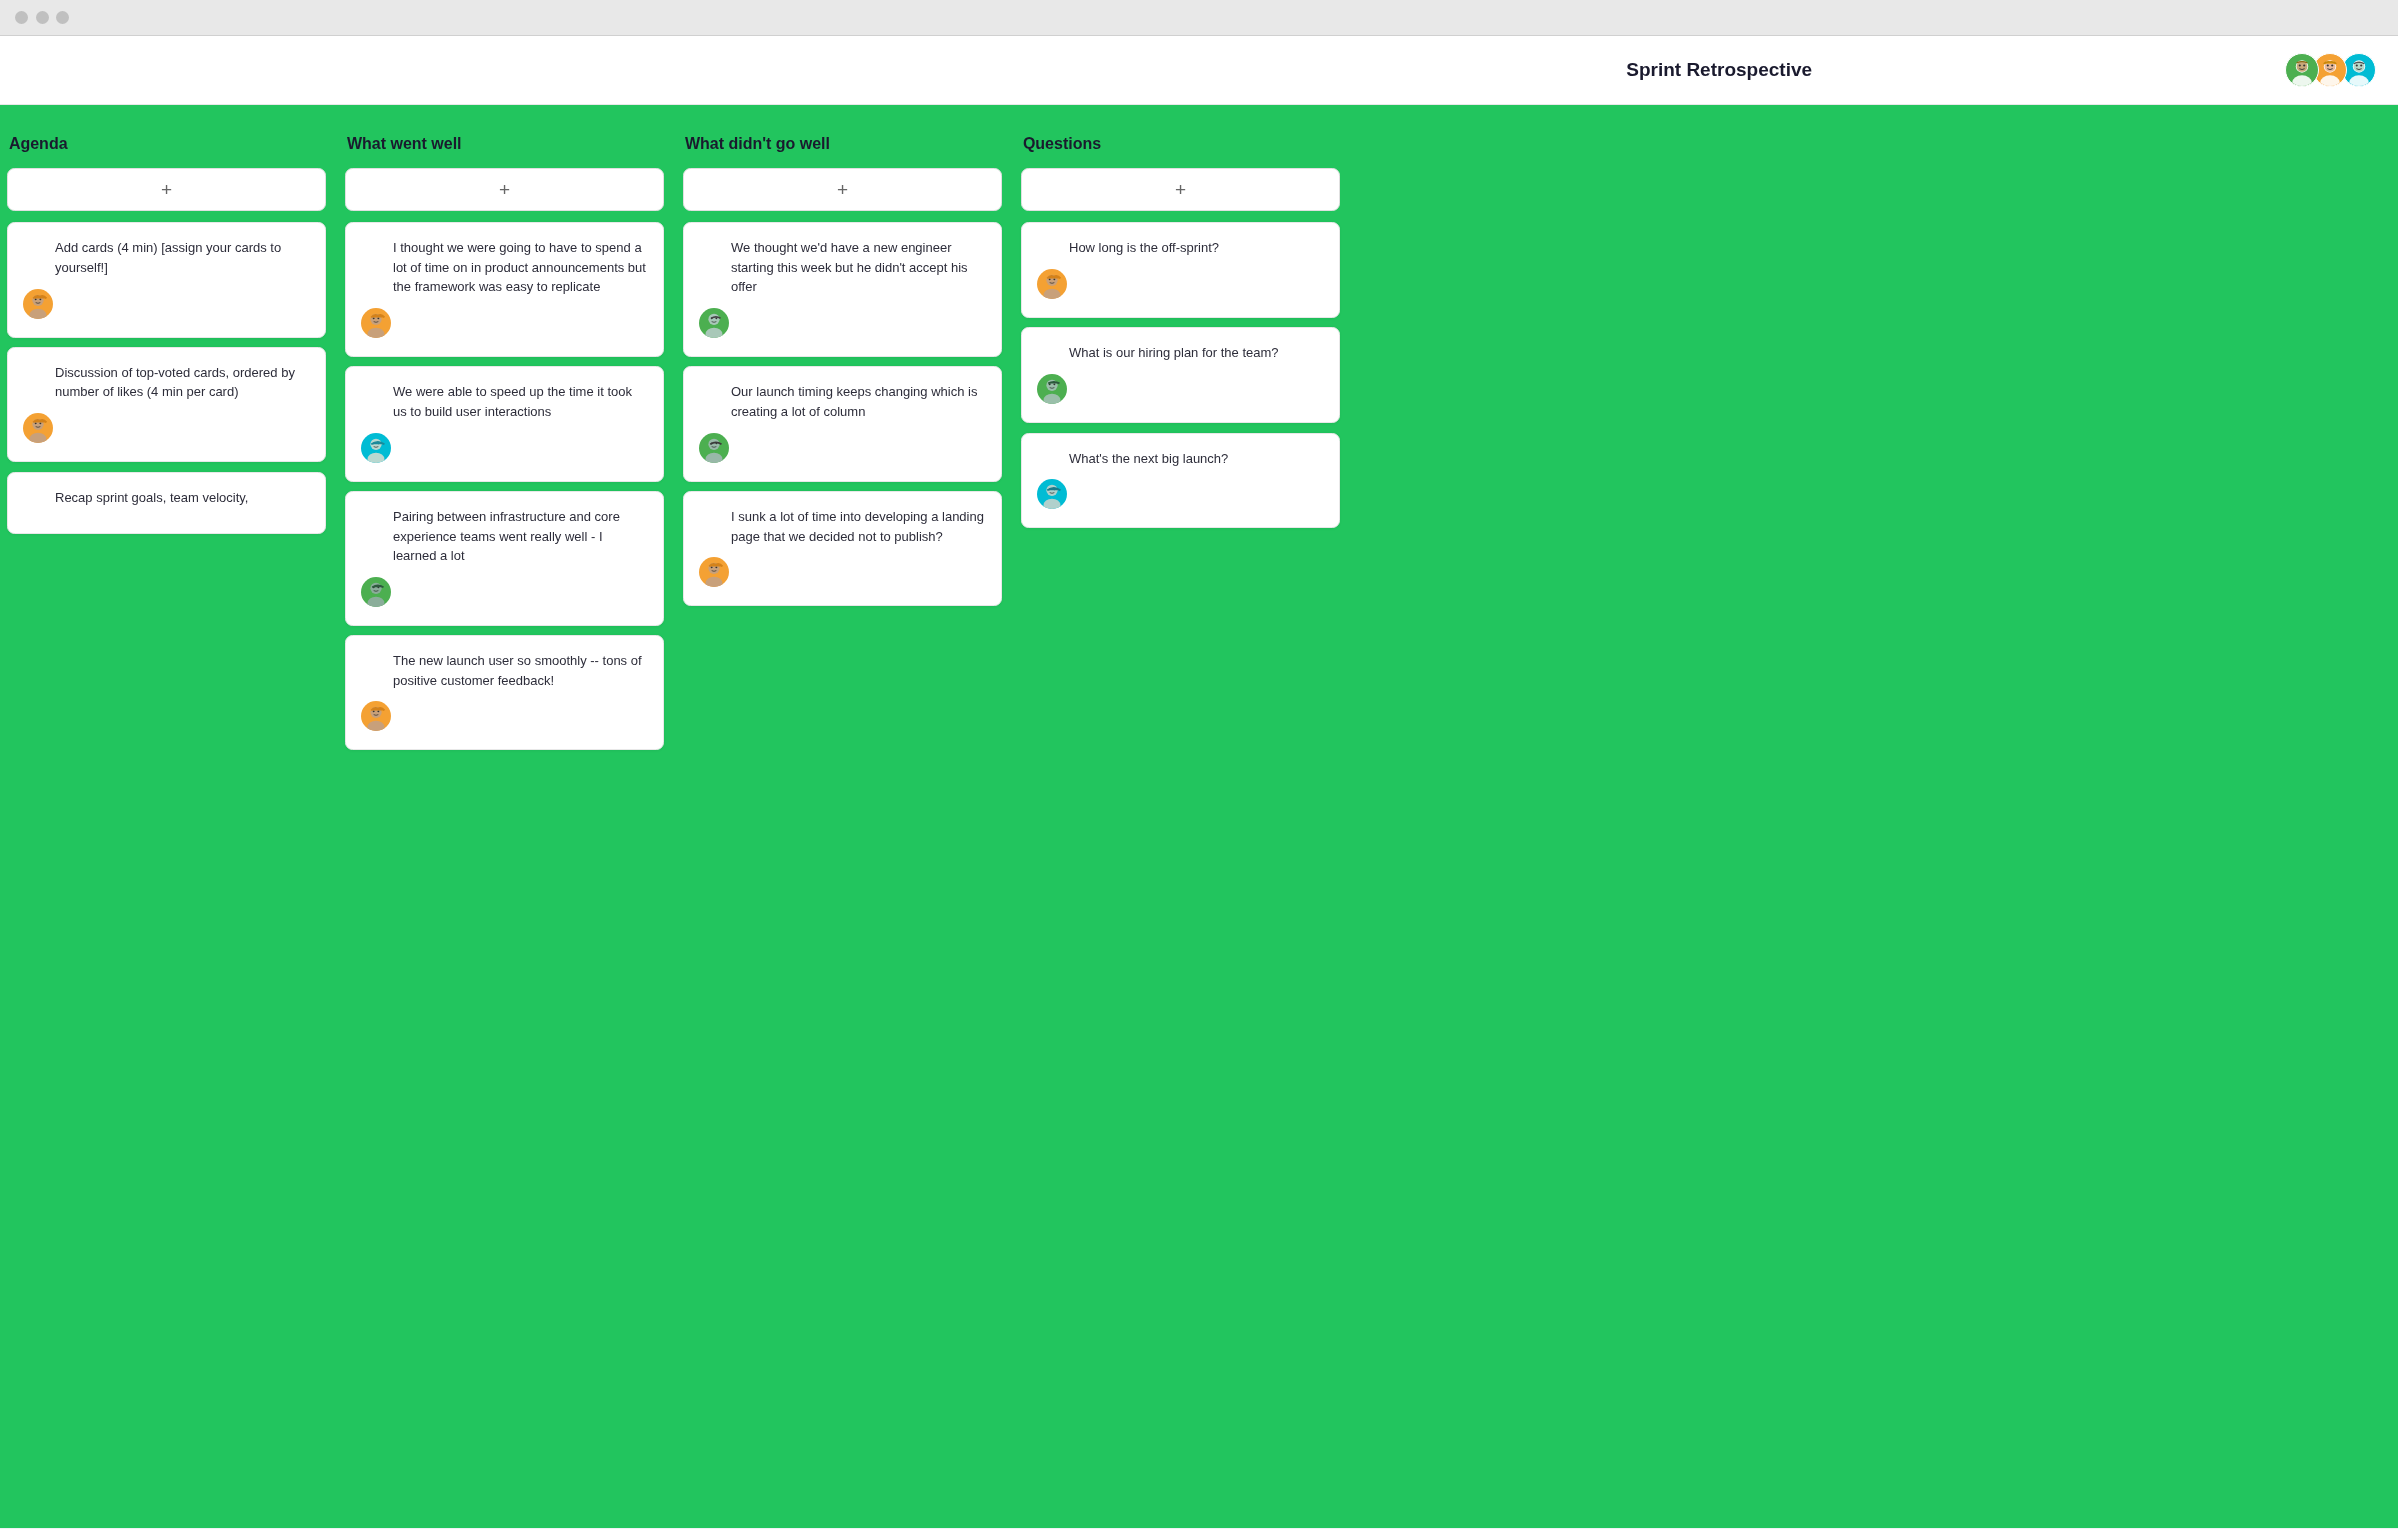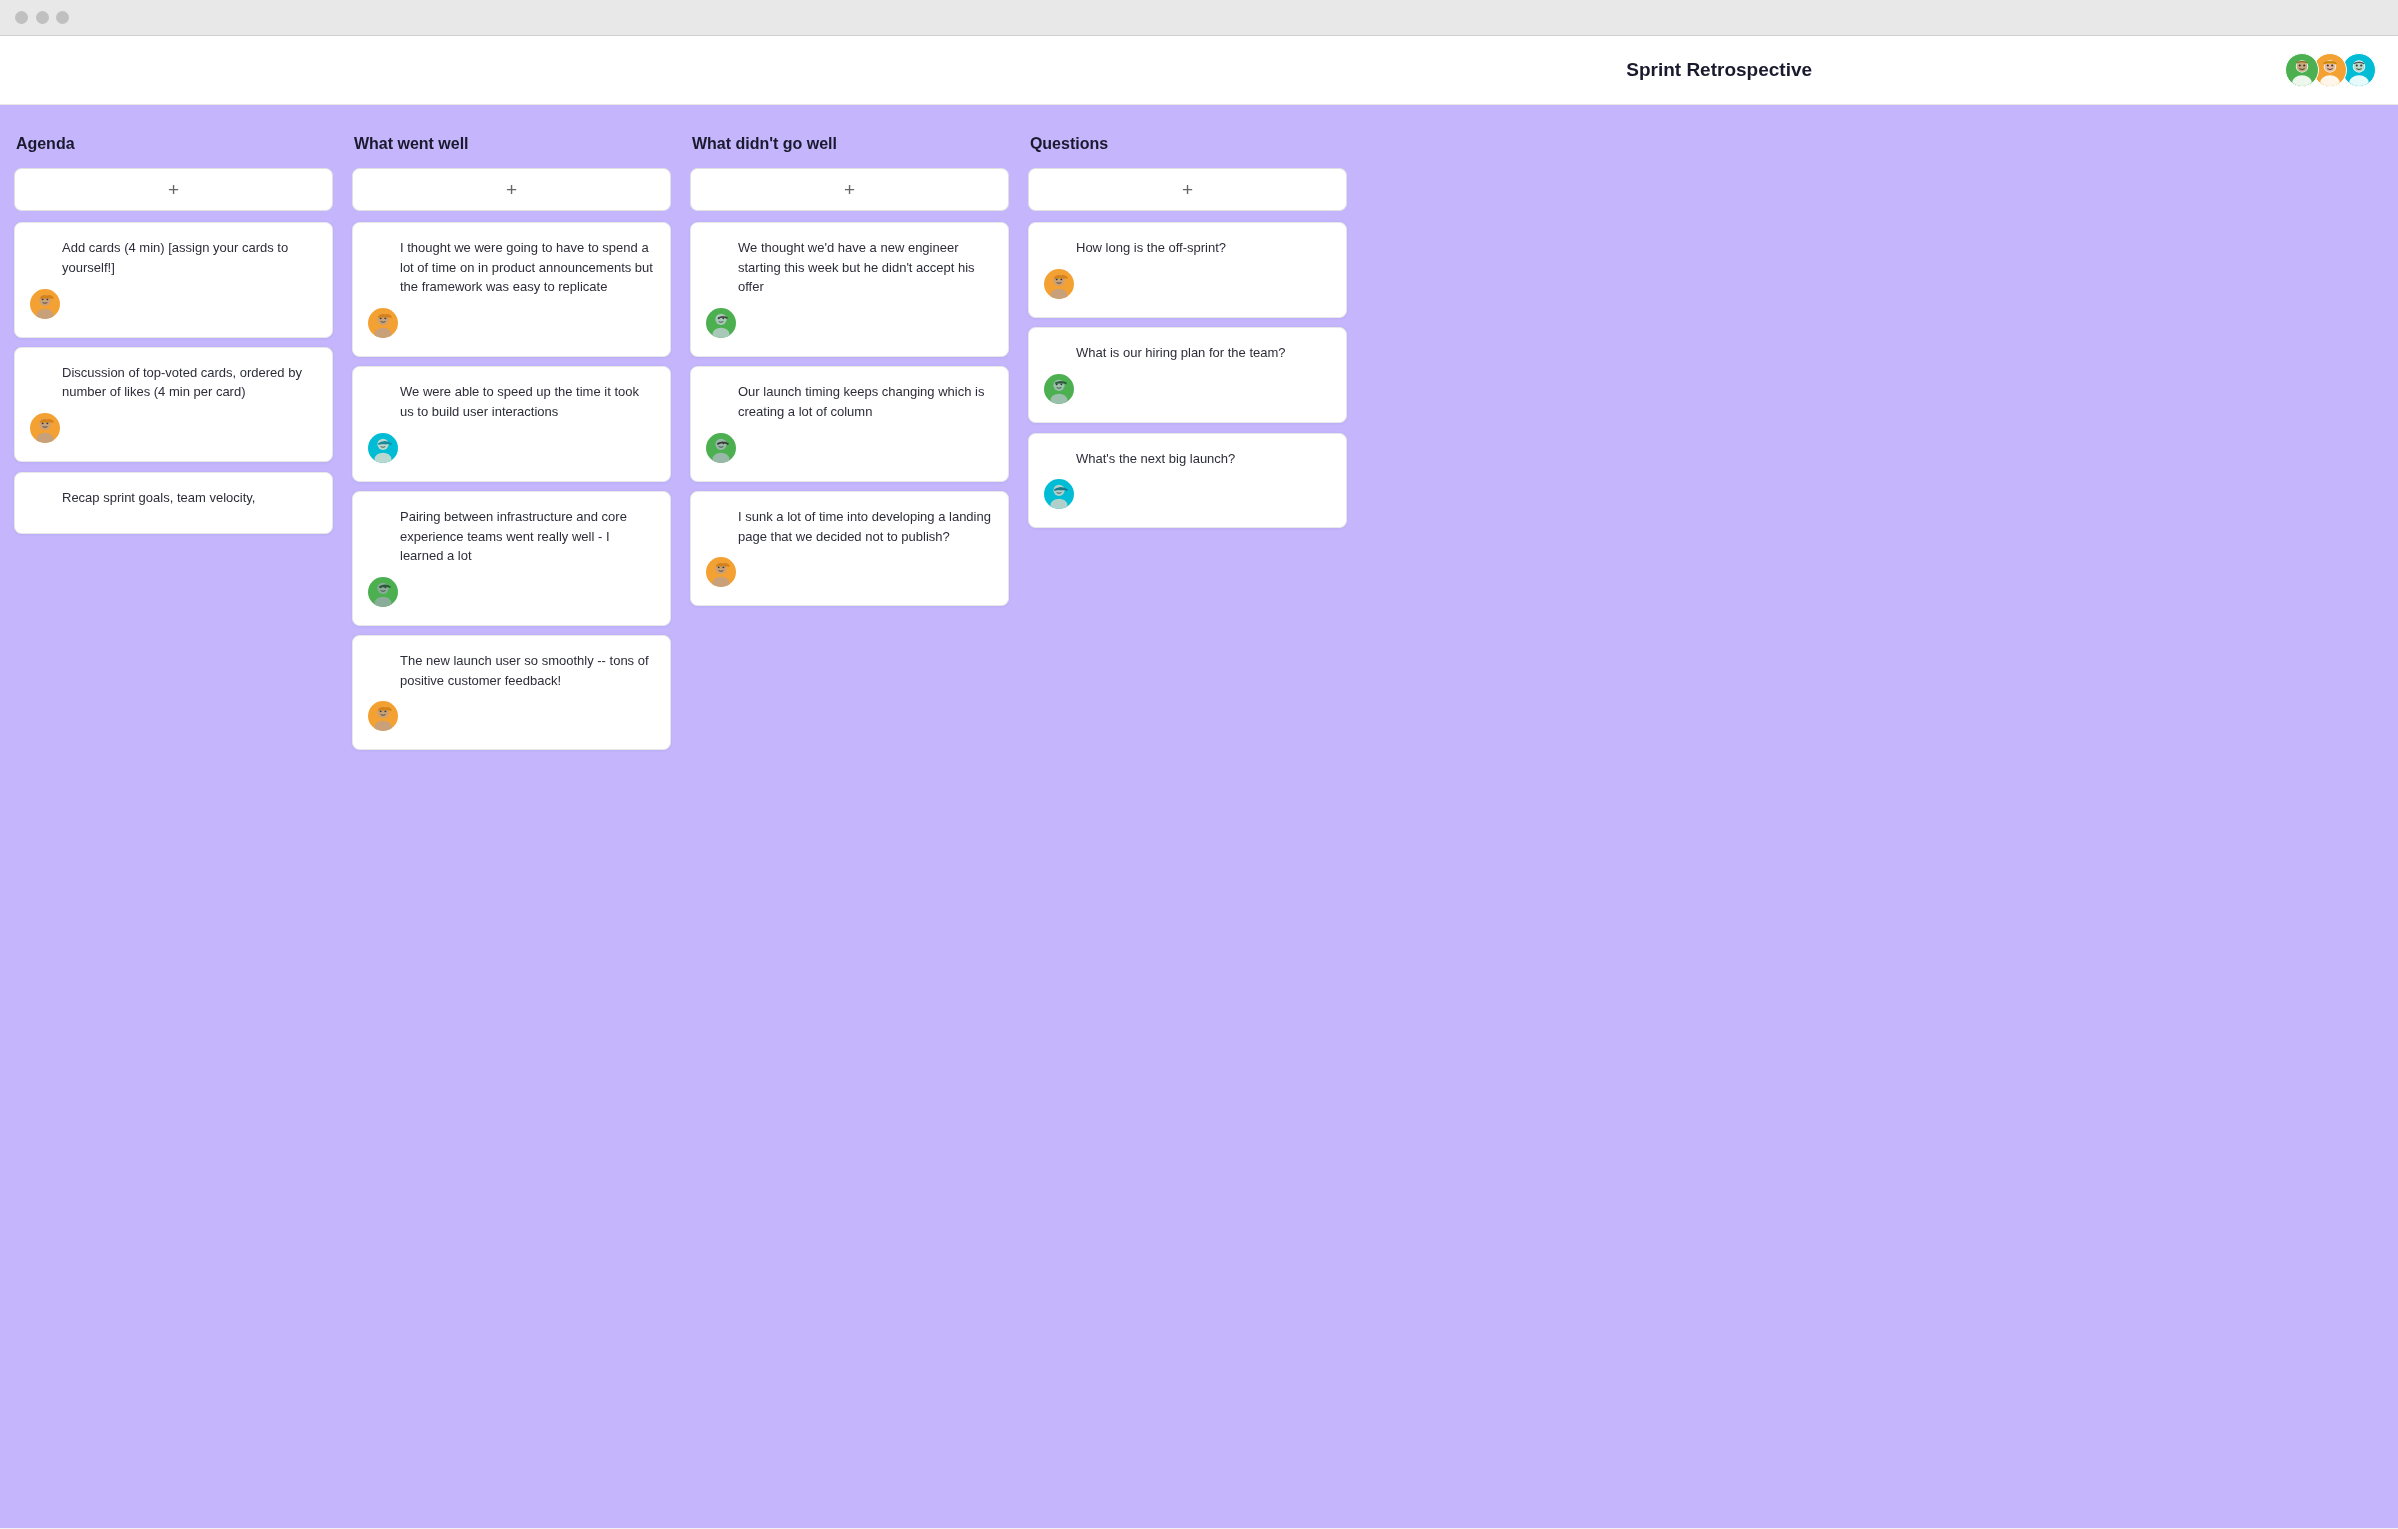--- a/index.html
+++ b/index.html
@@ -25,21 +25,21 @@
     }
 
     .chrome-dot {
       width: 13px;
       height: 13px;
       border-radius: 50%;
       background: #c0c0c0;
     }
 
     .app-container {
-      background: #c4b5fd;
+      background: #22c55e;
       min-height: calc(100vh - 37px);
     }
 
     .app-header {
       background: white;
       padding: 17px 22.5px;
       display: flex;
       align-items: center;
       justify-content: space-between;
       border-bottom: 0.9px solid #e8e8e8;
@@ -71,21 +71,21 @@
       color: white;
       overflow: hidden;
       position: relative;
     }
 
     .avatar:first-child {
       margin-left: 0;
     }
 
     .board-area {
-      padding: 30px 14px;
+      padding: 30px 7px;
       display: flex;
       gap: 19px;
       align-items: flex-start;
       overflow-x: auto;
     }
 
     .column {
       flex: 1;
       min-width: 225px;
       max-width: 319px;

